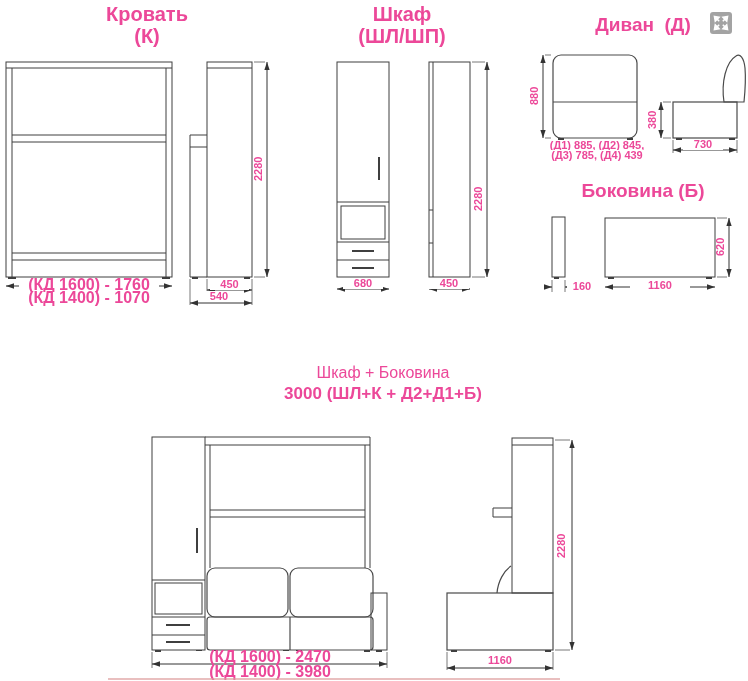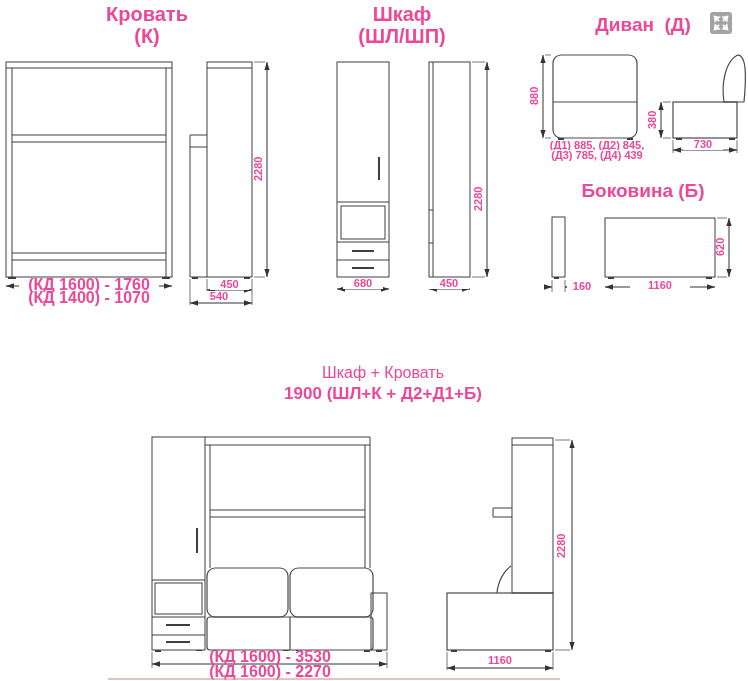--- a/index.html
+++ b/index.html
@@ -226,25 +226,25 @@
   <div class="vlab" style="left:527px;top:66px;height:60px">880</div>
   <div class="lab dlab9" style="left:549px;top:140px;width:96px">(Д1) 885, (Д2) 845,</div>
   <div class="lab dlab9" style="left:549px;top:150px;width:96px">(Д3) 785, (Д4) 439</div>
   <div class="vlab" style="left:645px;top:90px;height:60px">380</div>
   <div class="lab dlab" style="left:683px;top:139px;width:40px">730</div>
 
   <div class="lab dlab" style="left:567px;top:281px;width:30px">160</div>
   <div class="lab dlab" style="left:630px;top:280px;width:60px">1160</div>
   <div class="vlab" style="left:713px;top:217px;height:60px">620</div>
 
-  <div class="lab ctitle1" style="left:233px;top:364px;width:300px">Шкаф + Кровать</div>
-  <div class="lab ctitle2" style="left:233px;top:384px;width:300px">1900 (ШЛ+К + Д2+Д1+Б)</div>
-
-  <div class="lab dlab12" style="left:195px;top:651px;width:150px">(КД 1600) - 3530</div>
-  <div class="lab dlab12" style="left:195px;top:666px;width:150px">(КД 1600) - 2270</div>
+  <div class="lab ctitle1" style="left:233px;top:364px;width:300px">Шкаф + Боковина</div>
+  <div class="lab ctitle2" style="left:233px;top:384px;width:300px">3000 (ШЛ+К + Д2+Д1+Б)</div>
+
+  <div class="lab dlab12" style="left:195px;top:651px;width:150px">(КД 1600) - 2470</div>
+  <div class="lab dlab12" style="left:195px;top:666px;width:150px">(КД 1400) - 3980</div>
   <div class="vlab" style="left:554px;top:515px;height:62px">2280</div>
   <div class="lab dlab" style="left:470px;top:655px;width:60px">1160</div>
 
   <button class="expand-btn">
     <svg width="22" height="22" viewBox="0 0 22 22">
       <rect x="0" y="0" width="22" height="22" rx="3" fill="#a3a3a3"></rect>
       <g stroke="#ffffff" stroke-width="1.6" fill="#ffffff">
         <line x1="9.2" y1="9.2" x2="6" y2="6"></line>
         <polygon points="4.5,4.5 9,5.3 5.3,9"></polygon>
         <line x1="12.8" y1="9.2" x2="16" y2="6"></line>

